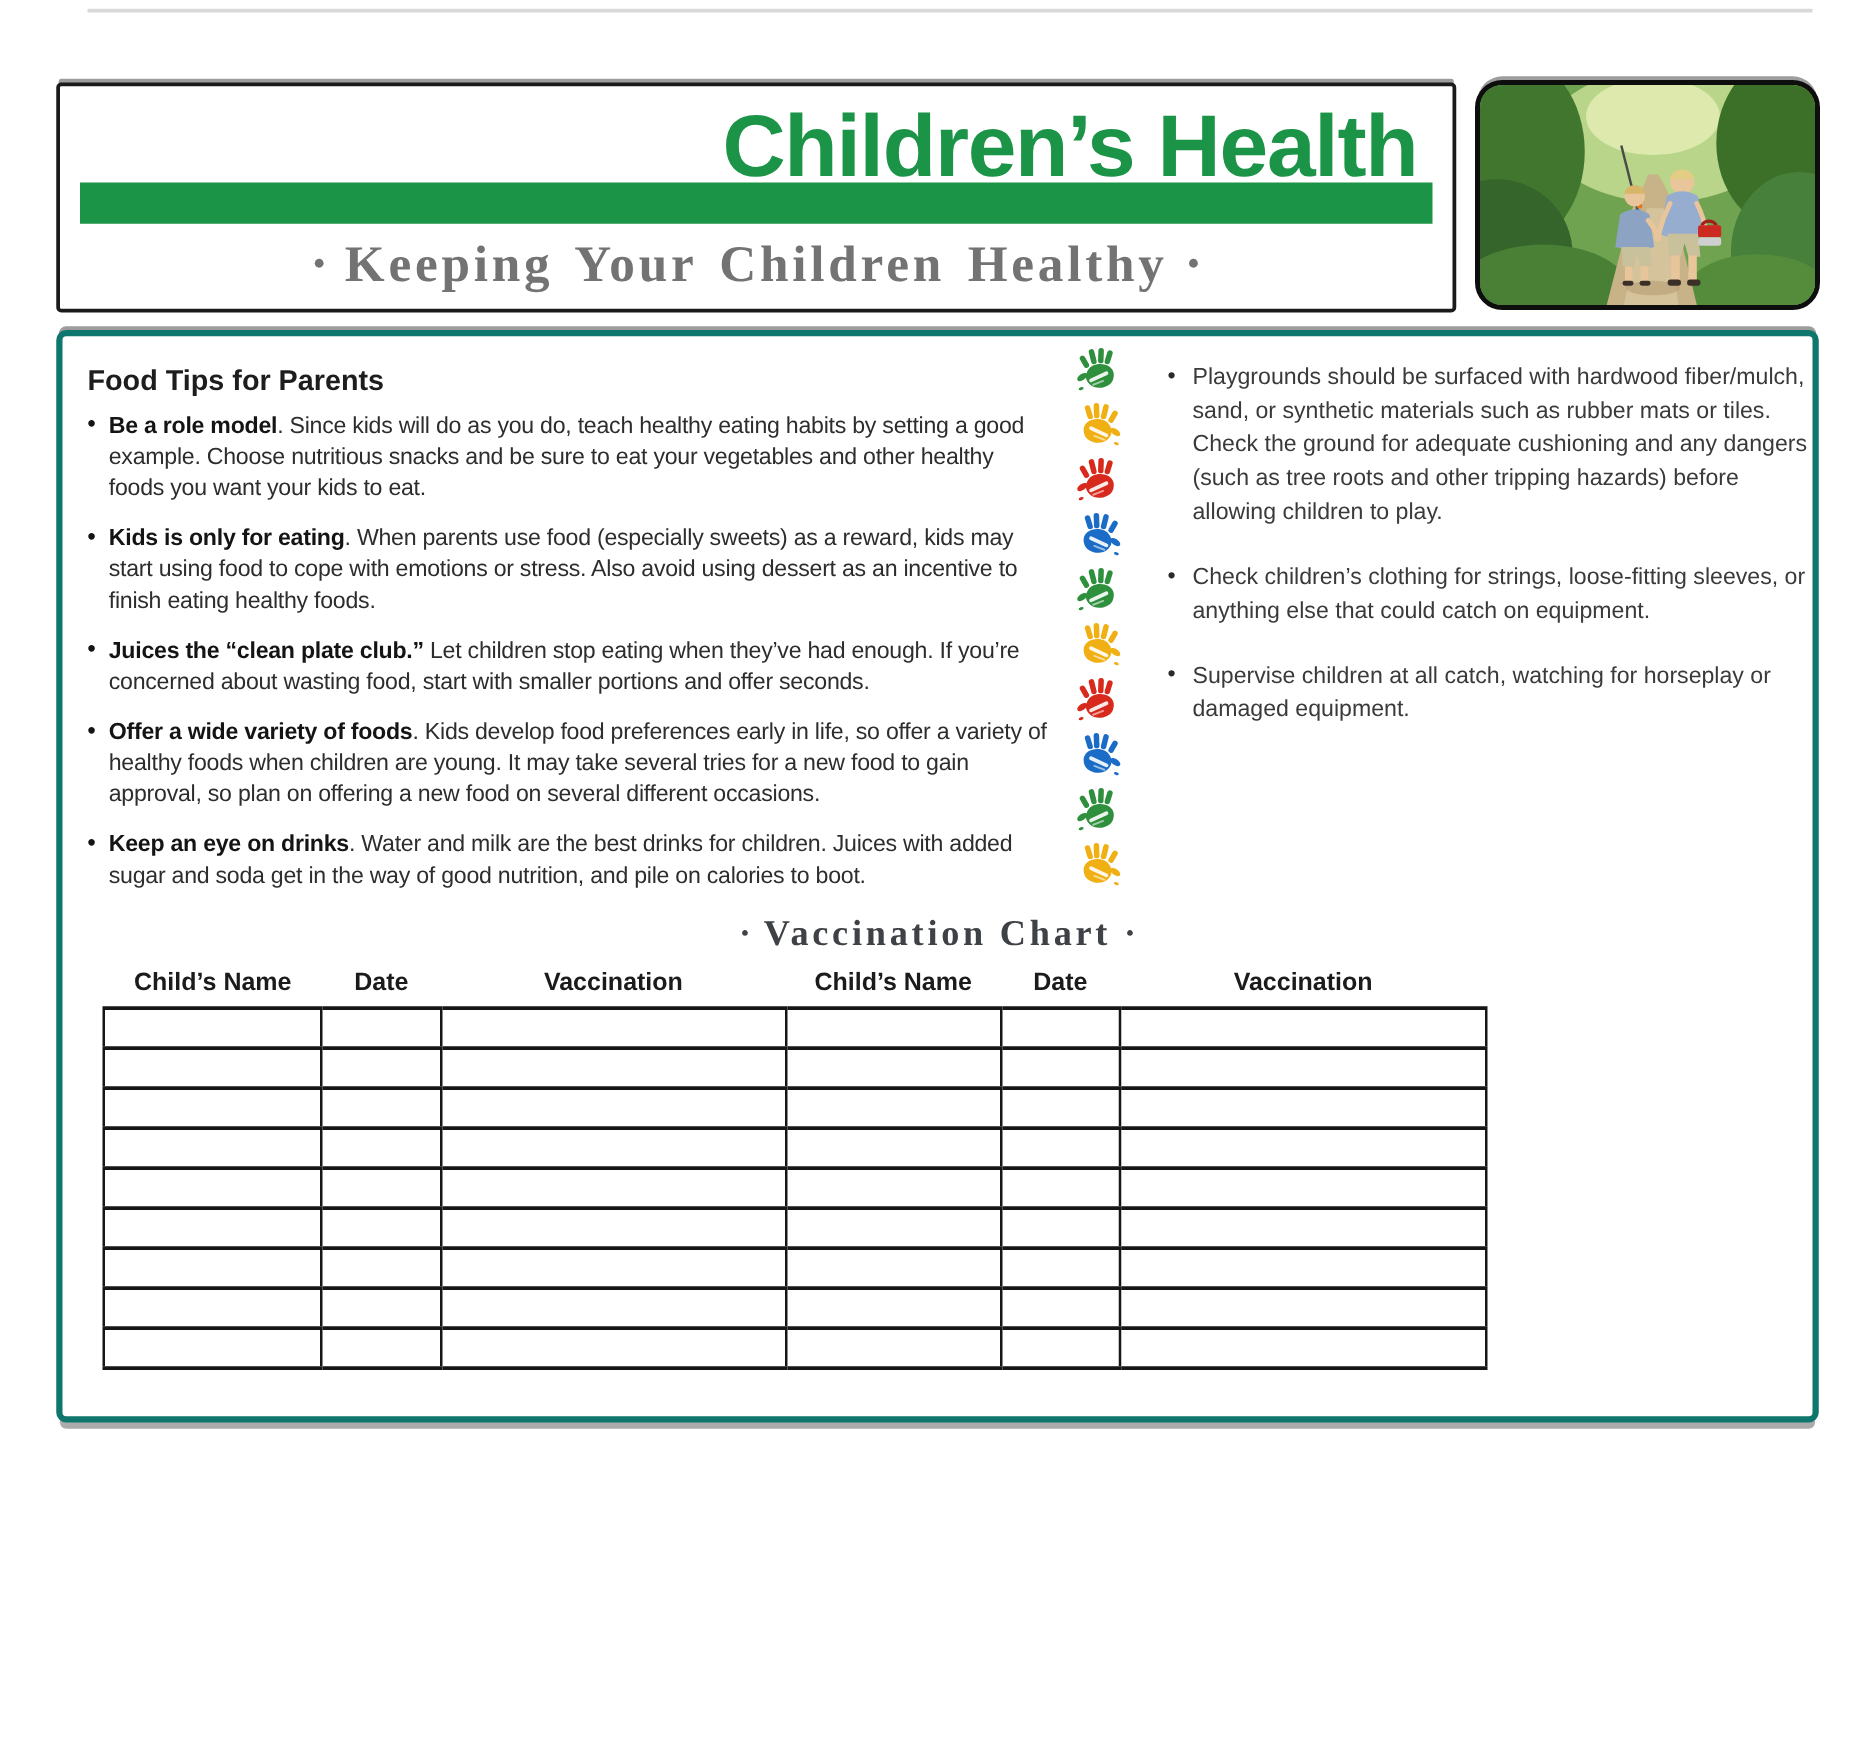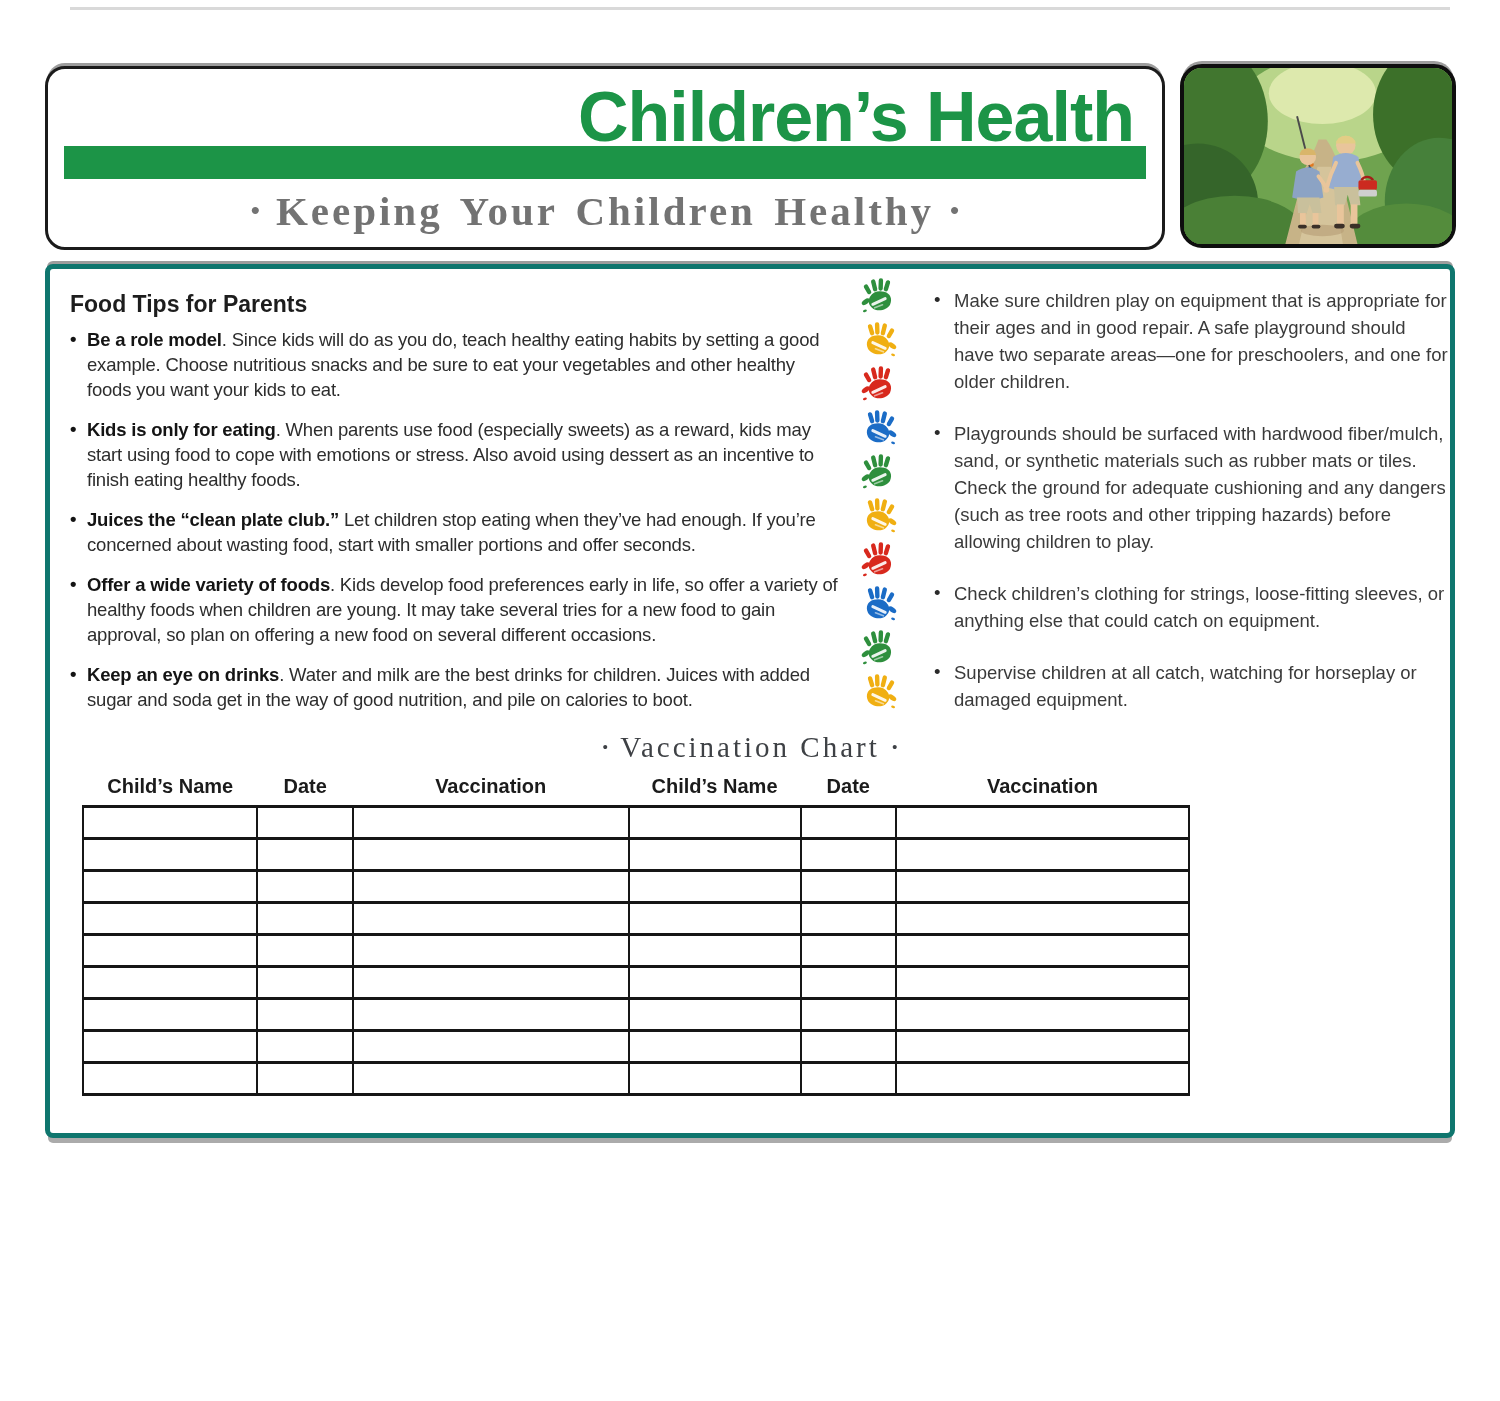--- a/index.html
+++ b/index.html
@@ -7,21 +7,21 @@
   body {
     width:1500px; height:1401px; position:relative;
     font-family:"Liberation Sans", sans-serif; color:#2e2e2e;
   }
   .page { position:absolute; inset:0; background:#fff; overflow:hidden; }
   .scan-top { position:absolute; left:70px; top:7px; width:1380px; height:3px; background:#d9d9d9; }
 
   
   .header-box {
     position:absolute; left:45px; top:66px; width:1120px; height:184px;
-    background:#fff; border:3px solid #1b1b1b; border-radius:20px;
+    background:#fff; border:3px solid #1b1b1b; border-radius:4px;
     box-shadow:0 -5px 0 -2px #9d9d9d;
   }
   .title {
     position:absolute; right:28px; top:8px;
     font-size:70px; font-weight:bold; letter-spacing:-1px;
     color:#1c9447; white-space:nowrap;
   }
   .green-bar { position:absolute; left:16px; right:16px; top:77px; height:33px; background:#1c9447; }
   .subtitle {
     position:absolute; left:0; right:0; top:118px; text-align:center;
@@ -69,21 +69,21 @@
   .playground ul { list-style:none; }
   .playground li {
     position:relative; padding-left:20px; margin-bottom:25px;
     font-size:18.5px; line-height:27px; color:#3a3a3a;
   }
   .playground li::before { content:"\2022"; position:absolute; left:0; top:-1px; color:#2a2a2a; }
 
   
   .vax-heading {
     position:absolute; left:0; right:0; top:462px; text-align:center;
-    font-family:"Liberation Serif", serif; font-weight:normal;
+    font-family:"Liberation Serif", serif; font-weight:bold;
     font-size:29px; letter-spacing:3px; color:#3e4145;
   }
   .vax-heading .dot { font-size:17px; vertical-align:4px; margin:0 12px; letter-spacing:0; }
 
   table.vax { position:absolute; left:32px; top:506px; width:1108px; border-collapse:collapse; table-layout:fixed; }
   table.vax col.c0 { width:15.77%; } table.vax col.c1 { width:8.63%; }
   table.vax col.c2 { width:24.93%; } table.vax col.c3 { width:15.55%; }
   table.vax col.c4 { width:8.63%; } table.vax col.c5 { width:26.49%; }
   table.vax th {
     border:none; font-size:20px; font-weight:bold; color:#1b1b1b;
@@ -318,21 +318,20 @@
         <ellipse cx="4" cy="38.5" rx="2.3" ry="1.3" transform="rotate(-20 4 38.5)"></ellipse>
       </g>
       <path d="M13 31 L27 24.5" stroke="#ffffff" stroke-width="3.4" stroke-linecap="round" fill="none" opacity="0.9"></path>
       <path d="M15 35 L24 31.5" stroke="#ffffff" stroke-width="1.8" stroke-linecap="round" fill="none" opacity="0.55"></path>
     </svg>
   </span>
       </div>
 
     <section class="playground">
       <ul id="playground-list">
-  <li><span>Make sure children play on equipment that is appropriate for their ages and in good repair. A safe playground should have two separate areas—one for preschoolers, and one for older children.</span></li>
 
   <li><span>Playgrounds should be surfaced with hardwood fiber/mulch, sand, or synthetic materials such as rubber mats or tiles. Check the ground for adequate cushioning and any dangers (such as tree roots and other tripping hazards) before allowing children to play.</span></li>
 
   <li><span>Check children’s clothing for strings, loose-fitting sleeves, or anything else that could catch on equipment.</span></li>
 
   <li><span>Supervise children at all catch, watching for horseplay or damaged equipment.</span></li>
 </ul>
     </section>
 
     <div class="vax-heading"><span class="dot">•</span><span>Vaccination Chart</span><span class="dot">•</span></div>

